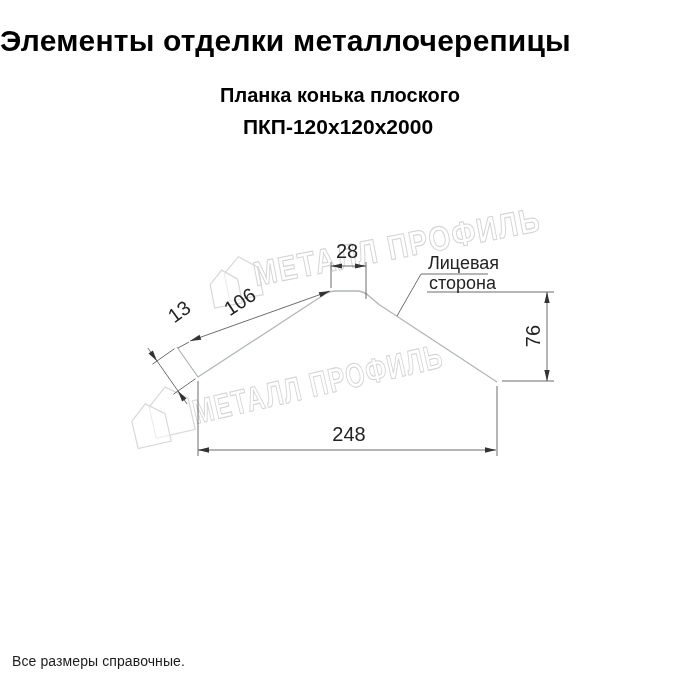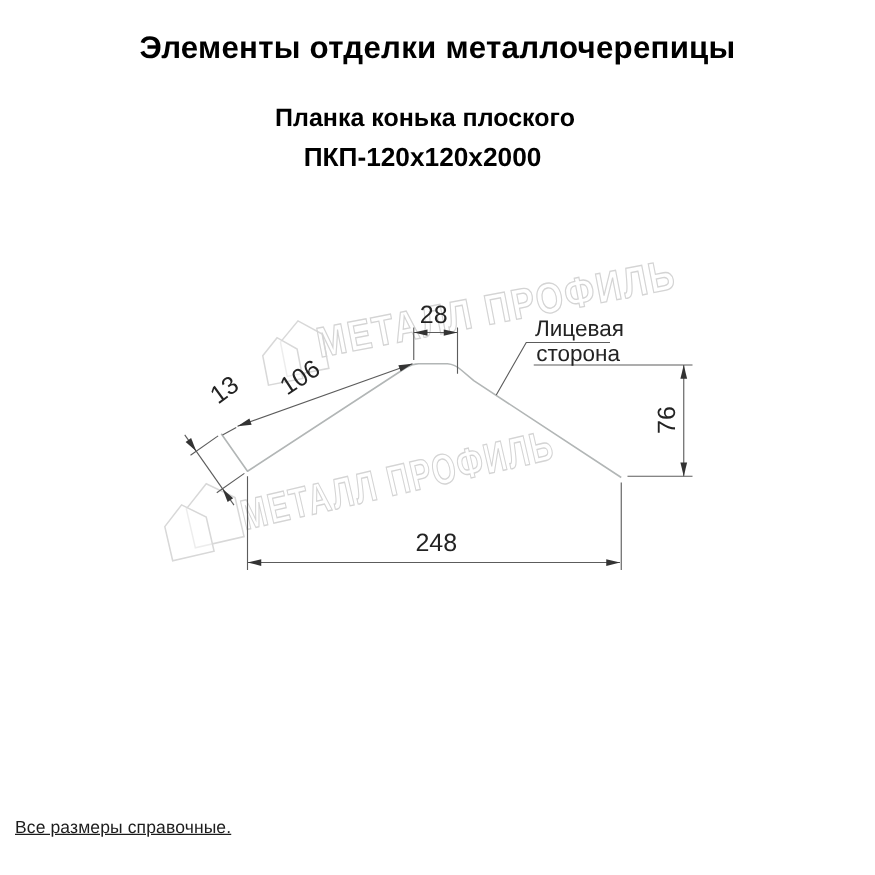--- a/index.html
+++ b/index.html
@@ -1,22 +1,22 @@
 <!DOCTYPE html>
 <html><head>
 <meta charset="utf-8">
 <style>
   html,body{margin:0;padding:0;background:#fff;}
   #page{
     position:relative;width:700px;height:700px;background:#ffffff;overflow:hidden;
     font-family:"Liberation Sans","DejaVu Sans",sans-serif;color:#111;
   }
   .title{
-    position:absolute;top:24px;left:0;width:700px;text-align:center;
-    font-size:25px;font-weight:bold;letter-spacing:0.2px;color:#000;
+    position:absolute;top:24px;left:0;width:700px;text-align:left;
+    font-size:30px;font-weight:bold;letter-spacing:0.2px;color:#000;
   }
   .subtitle{
     position:absolute;top:84px;left:-10px;width:700px;text-align:center;
     font-size:20px;font-weight:bold;color:#000;
   }
   .model{
     position:absolute;top:115px;left:-12px;width:700px;text-align:center;
     font-size:21px;font-weight:bold;color:#000;
   }
   svg#drawing{position:absolute;left:0;top:0;width:700px;height:700px;}
@@ -25,21 +25,21 @@
   .arr{fill:#333;stroke:none;}
   .dimtext{fill:#232323;font-size:20px;font-family:"Liberation Sans","DejaVu Sans",sans-serif;}
   .lbltext{fill:#232323;font-size:18px;font-family:"Liberation Sans","DejaVu Sans",sans-serif;}
   .wm-text{
     fill:none;stroke:#d4d4d4;stroke-width:1.1;
     font-size:34px;font-weight:bold;font-family:"Liberation Sans","DejaVu Sans",sans-serif;
     letter-spacing:2px;
   }
   .wm-shape{fill:#ffffff;fill-opacity:0.55;stroke:#d8d8d8;stroke-width:1.2;}
   .footer-note{
-    position:absolute;left:12px;font-size:14px;color:#1c1c1c;letter-spacing:0.1px;text-decoration:underline;
+    position:absolute;left:12px;font-size:14px;color:#1c1c1c;letter-spacing:0.1px;
   }
   .fn1{top:653px;}
   .fn2{top:671px;}
 </style>
 </head>
 <body>
 
 <div id="page">
 
   <div class="title">Элементы отделки металлочерепицы</div>

